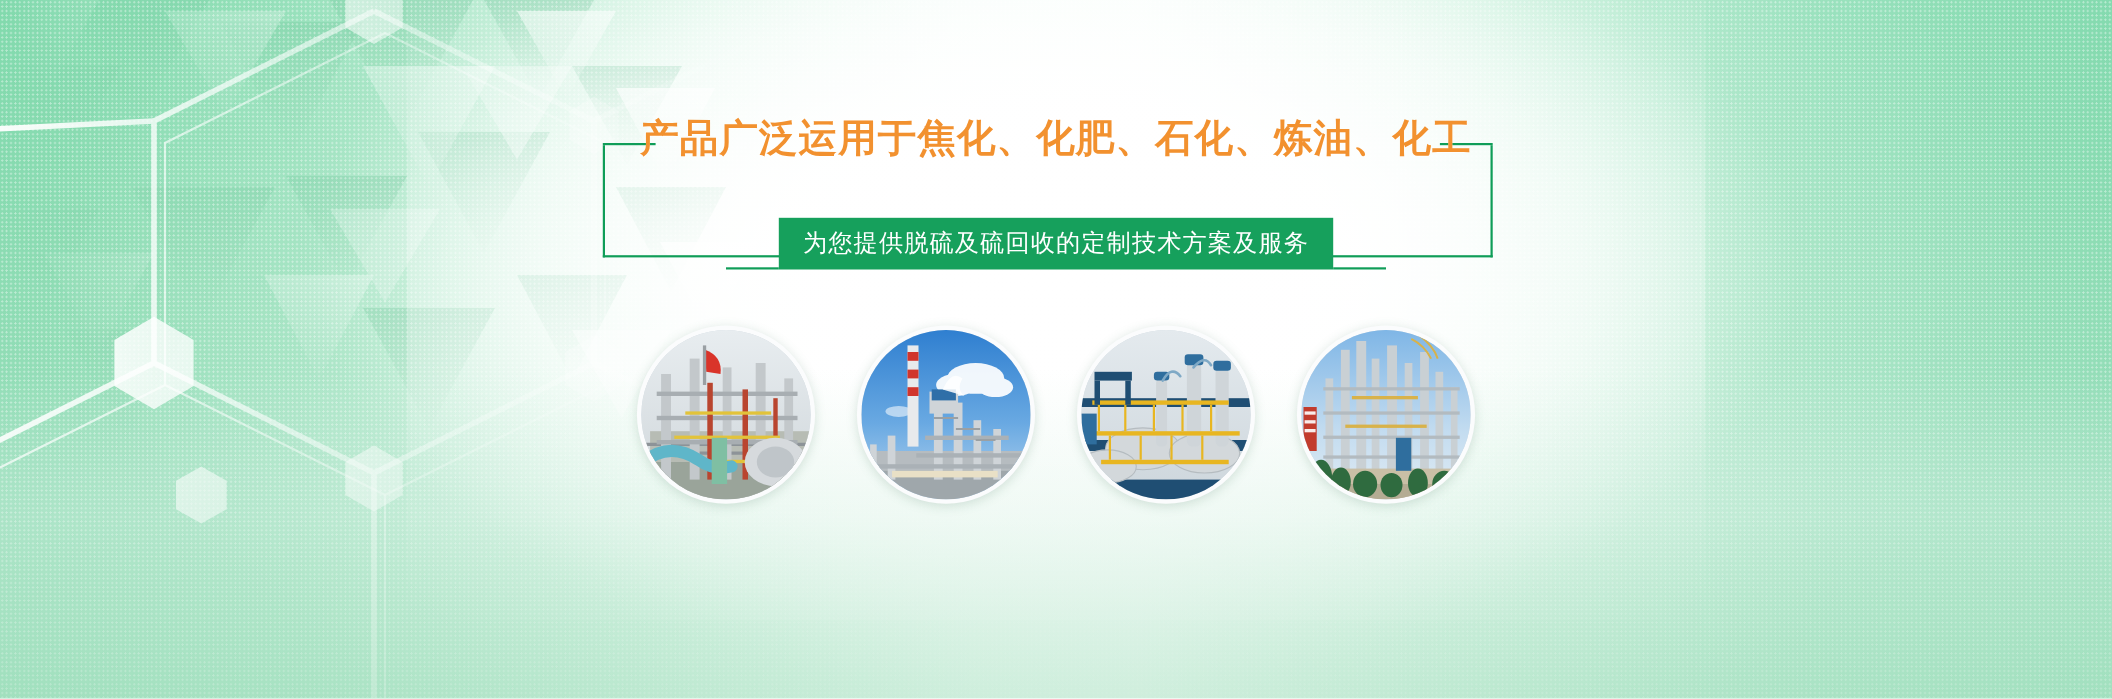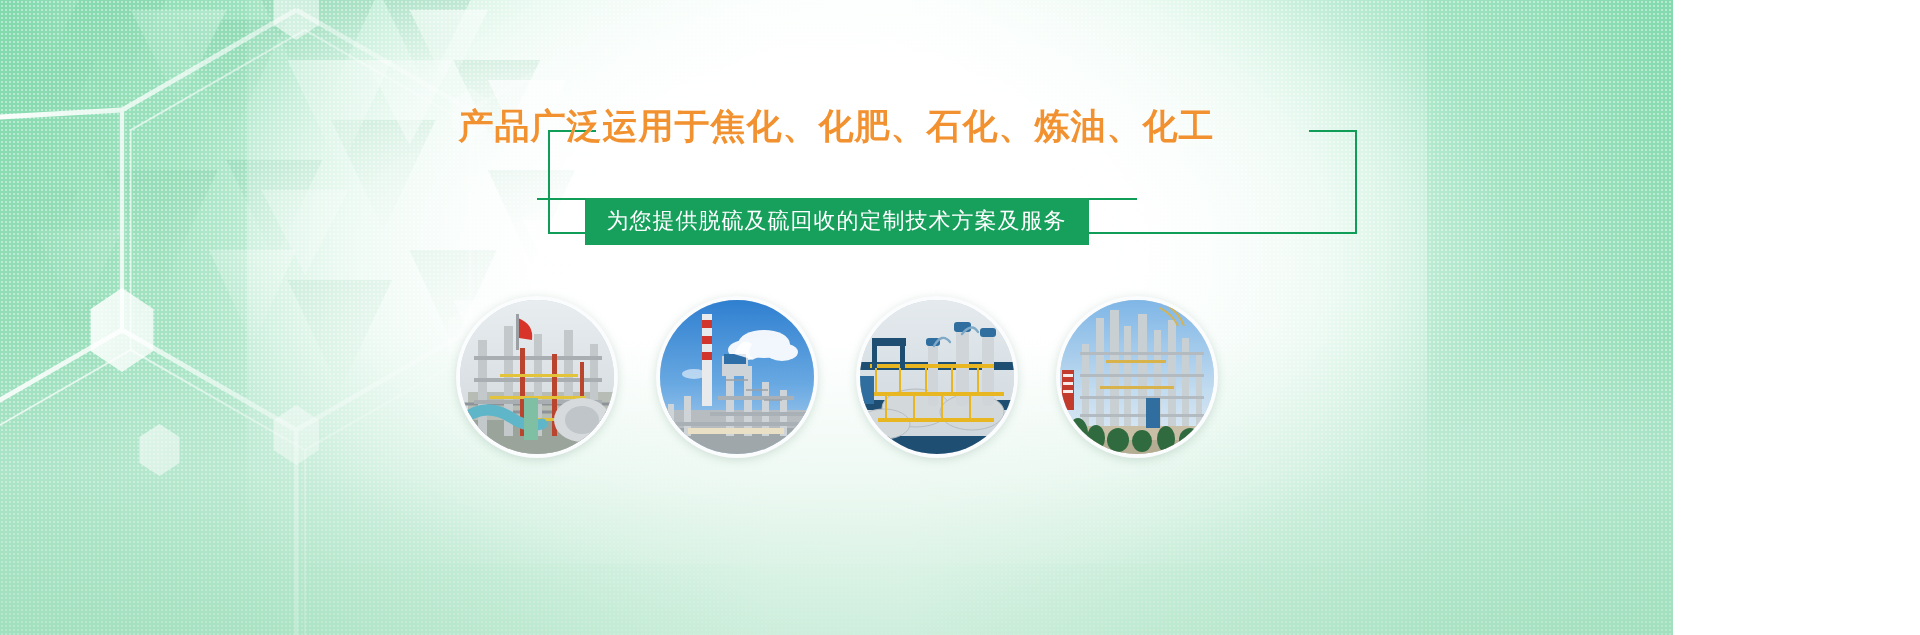--- a/index.html
+++ b/index.html
@@ -3,21 +3,21 @@
 <meta charset="utf-8">
 <title>Banner</title>
 <style>
   html,body{margin:0;padding:0;}
   body{
     width:1920px;height:635px;overflow:hidden;
     font-family:"Liberation Sans","DejaVu Sans",sans-serif;
     background:#ffffff;
   }
   .banner{
-    position:relative;width:1673px;height:635px;overflow:hidden;
+    position:relative;width:1920px;height:635px;overflow:hidden;
     background:
       radial-gradient(ellipse 900px 520px at 50% 38%, rgba(255,255,255,0.99) 0%, rgba(255,255,255,0.93) 28%, rgba(250,255,252,0.6) 52%, rgba(240,252,246,0.12) 75%, rgba(255,255,255,0) 100%),
       linear-gradient(180deg,#9ed9b6 0%, #a8ddbd 22%, #bde7cc 48%, #cdeedb 68%, #bfe9cf 86%, #b5e5c8 100%),
       linear-gradient(90deg,#74c79a 0%, #86cfa7 14%, #b4e2c8 30%, #e9f8f0 46%, #eef9f3 54%, #b8e4cb 70%, #8ad1ab 86%, #76c89c 100%);
     background-blend-mode:normal, soft-light, normal;
   }
 
   
   .layer{position:absolute;inset:0;pointer-events:none;}
   .layer svg{width:100%;height:100%;display:block;}
@@ -68,21 +68,21 @@
     pointer-events:none;
   }
   .bracket::before,.bracket::after{
     content:"";position:absolute;top:-2px;height:2px;background:#0f9d58;
   }
   .bracket::before{left:-2px;width:48px;}
   .bracket::after{right:-2px;width:48px;}
 
   .subbar-wrap{
     position:absolute;left:0;right:0;top:198px;
-    display:flex;justify-content:center;align-items:flex-start;
+    display:flex;justify-content:center;align-items:flex-end;
   }
   .subrule{width:48px;height:2px;background:#0f9d58;}
   .subbar{
     background:#16a05c;
     color:#ffffff;
     font-size:22px;
     line-height:22px;
     letter-spacing:1px;
     padding:12px 22px 13px;
     white-space:nowrap;

